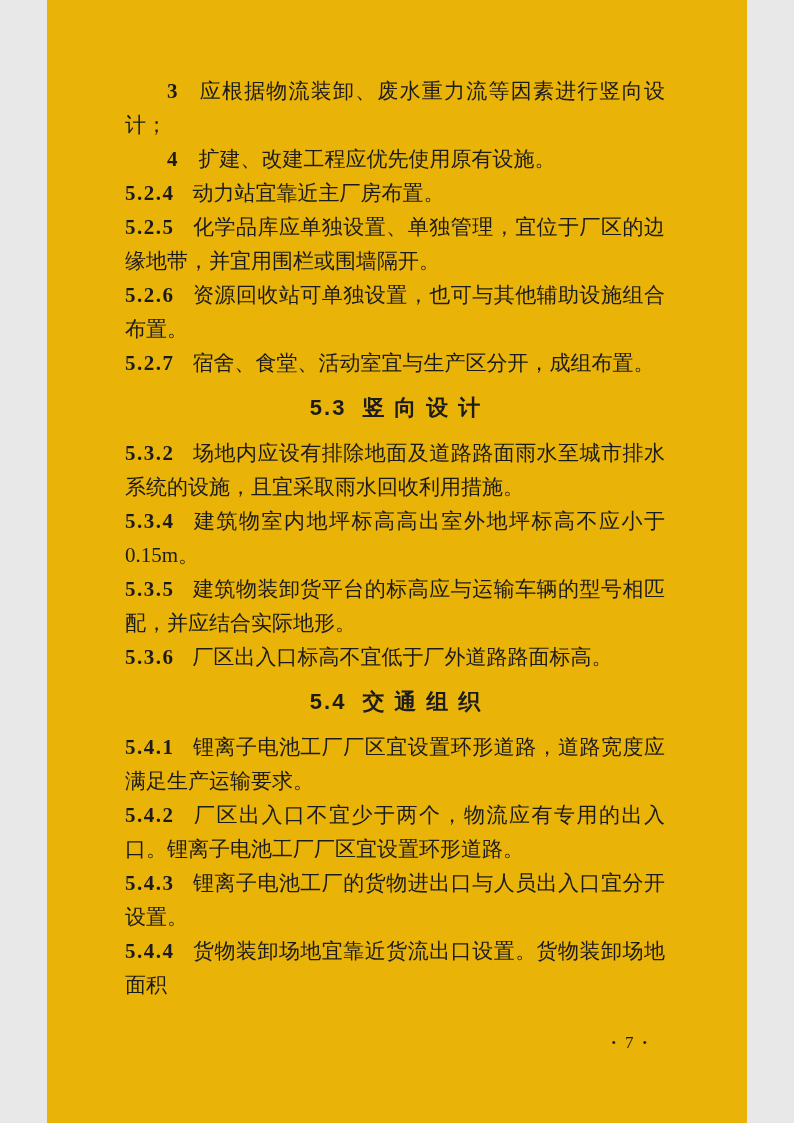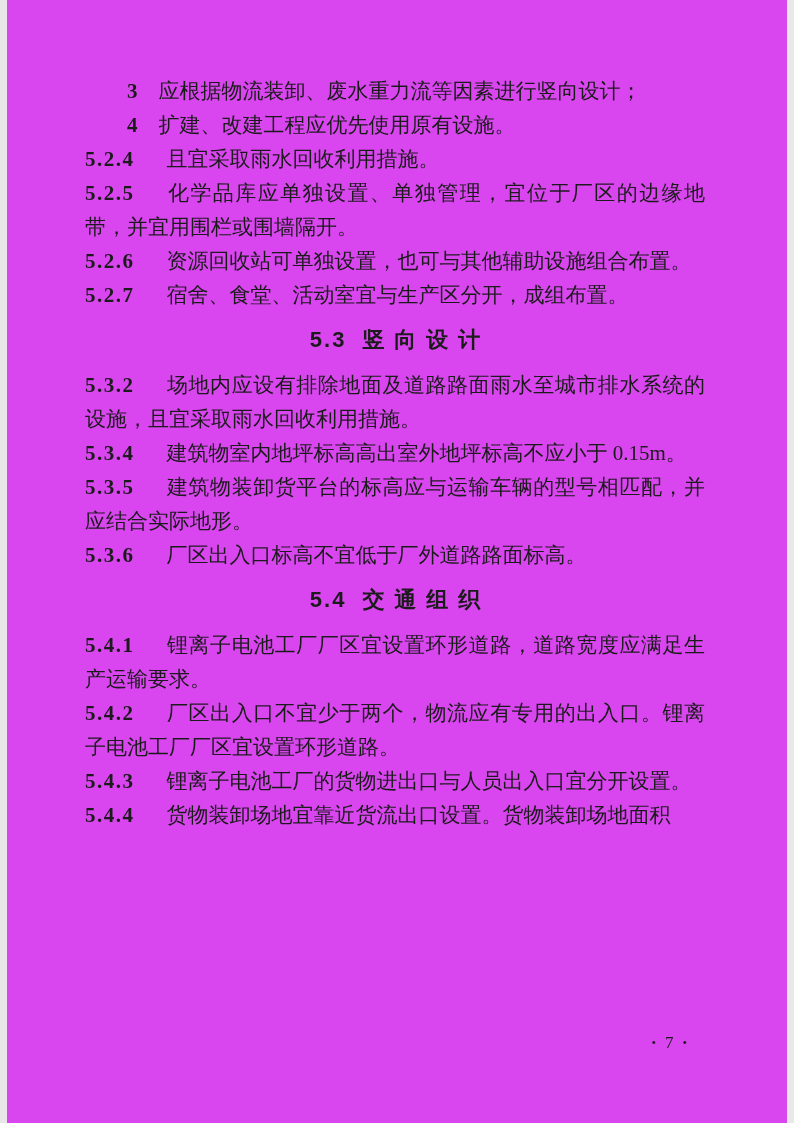--- a/index.html
+++ b/index.html
@@ -2,40 +2,40 @@
 <html lang="zh"><head>
 <meta charset="utf-8">
 <style>
   html, body {
     margin: 0;
     padding: 0;
     background: #e8e8e8;
   }
   .page {
     position: relative;
-    width: 780px;
+    width: 700px;
     height: 1123px;
     margin: 0 auto;
-    background: #d946ef;
+    background: #eab308;
     color: #1b1b1b;
     font-family: "Liberation Serif", "DejaVu Serif", serif;
     box-sizing: border-box;
     padding: 74px 82px 0 78px;
     overflow: hidden;
   }
   .para {
     margin: 0;
     font-size: 21px;
     line-height: 34px;
     text-align: justify;
   }
   .para .num {
     font-weight: bold;
     letter-spacing: 1.5px;
-    margin-right: 32px;
+    margin-right: 18px;
     white-space: nowrap;
   }
   .para.sub .num {
     margin-left: 42px;
     margin-right: 21px;
     letter-spacing: 0;
   }
   .heading {
     margin: 11px 0 11px;
     text-align: center;
@@ -72,21 +72,21 @@
 </style>
 </head>
 <body>
 
 <div class="page">
 
   <p class="para sub"><span class="num">3</span><span>应根据物流装卸、废水重力流等因素进行竖向设计；</span></p>
 
   <p class="para sub"><span class="num">4</span><span>扩建、改建工程应优先使用原有设施。</span></p>
 
-  <p class="para"><span class="num">5.2.4</span><span>且宜采取雨水回收利用措施。</span></p>
+  <p class="para"><span class="num">5.2.4</span><span>动力站宜靠近主厂房布置。</span></p>
 
   <p class="para"><span class="num">5.2.5</span><span>化学品库应单独设置、单独管理，宜位于厂区的边缘地带，并宜用围栏或围墙隔开。</span></p>
 
   <p class="para"><span class="num">5.2.6</span><span>资源回收站可单独设置，也可与其他辅助设施组合布置。</span></p>
 
   <p class="para"><span class="num">5.2.7</span><span>宿舍、食堂、活动室宜与生产区分开，成组布置。</span></p>
 
   <h2 class="heading"><span class="hnum">5.3</span><span class="htitle">竖向设计</span></h2>
 
 

